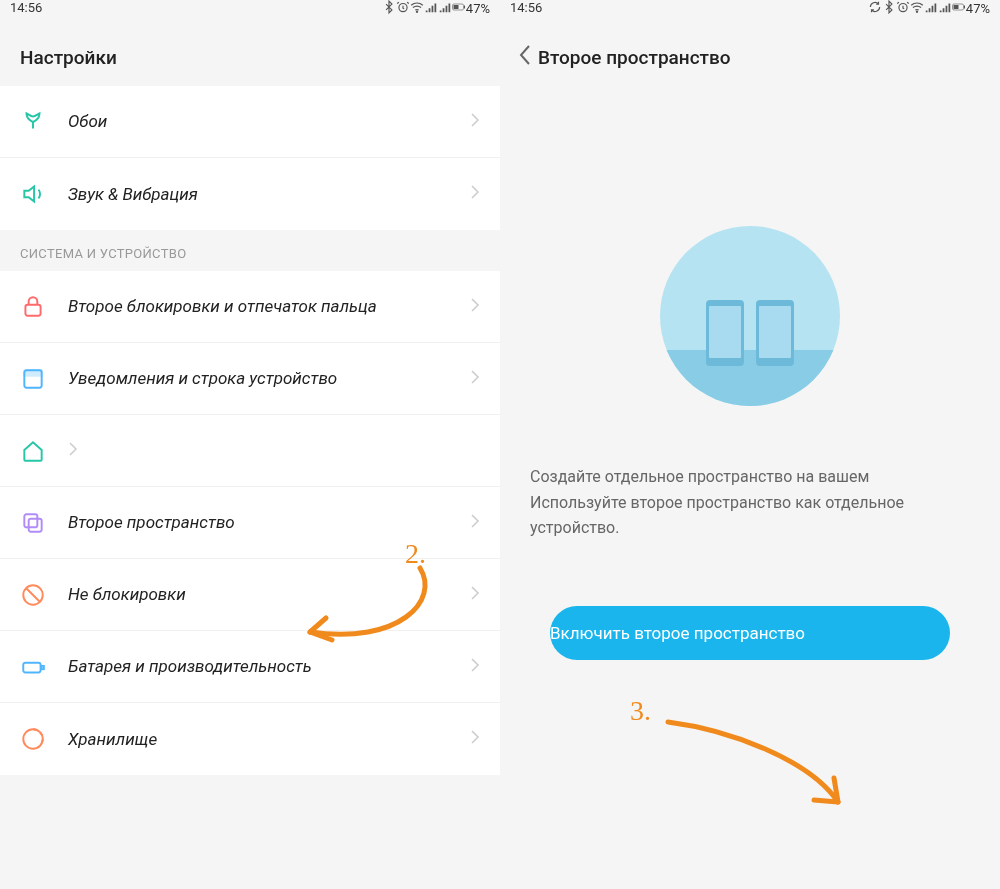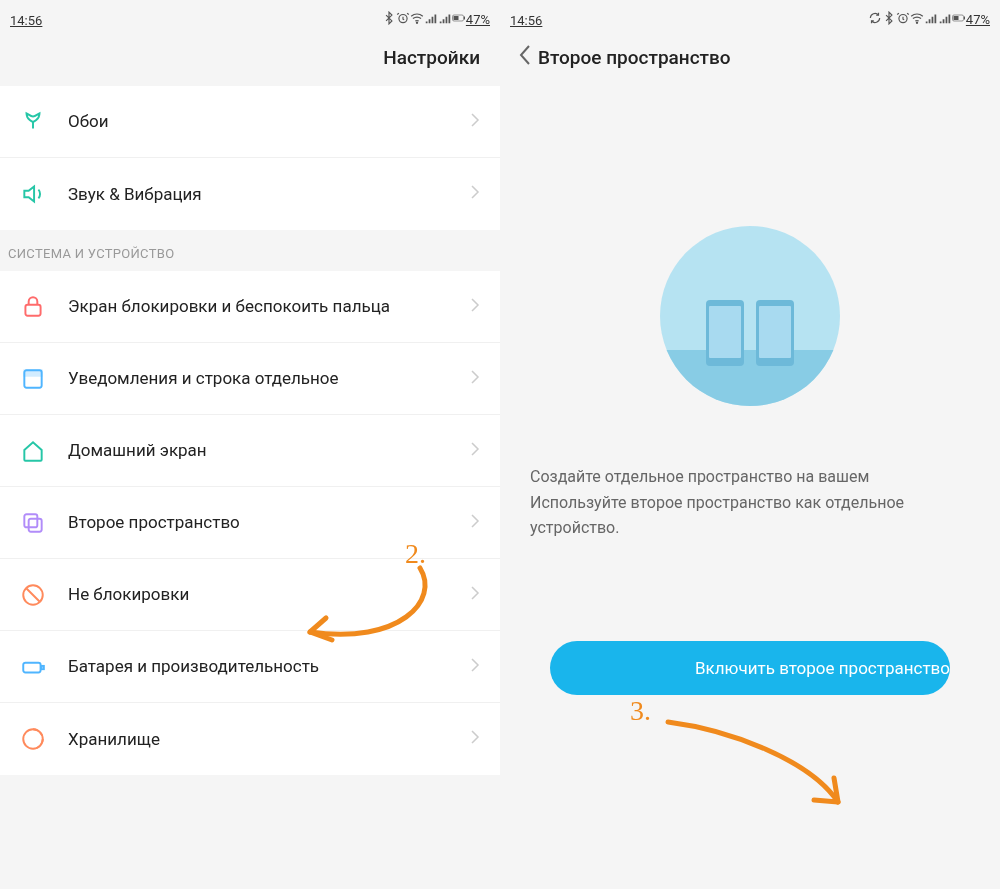--- a/index.html
+++ b/index.html
@@ -16,56 +16,56 @@
     height: 889px;
     background: #f5f5f5;
     display: flex;
     flex-direction: column;
     position: relative;
   }
   .statusbar {
     height: 28px;
     display: flex;
     justify-content: space-between;
-    align-items: flex-end;
+    align-items: flex-start;
     padding: 0 10px;
     font-size: 13px;
     color: #333;
     background: #f5f5f5;
-    text-decoration: underline;
   }
   .statusbar .right { display: flex; align-items: center; gap: 0; }
   .statusbar svg { width: 14px; height: 14px; }
   .header {
     height: 58px;
     display: flex;
     align-items: center;
     padding: 0 20px;
     background: #f5f5f5;
     position: relative;
   }
   .header .title {
     flex: 1;
-    text-align: right;
+    text-align: left;
     font-size: 19px;
     font-weight: 500;
     color: #222;
   }
   .header.left-align .title { text-align: left; margin-left: 18px; }
   .back-btn {
     position: absolute;
     left: 18px;
     top: 50%;
     transform: translateY(-50%);
     cursor: pointer;
   }
   .list {
     background: #fff;
     display: flex;
     flex-direction: column;
+    font-style: italic;
   }
   .item {
     display: flex;
     align-items: center;
     min-height: 72px;
     padding: 12px 20px;
     background: #fff;
     border-bottom: 0.5px solid #f0f0f0;
     cursor: pointer;
     position: relative;
@@ -85,21 +85,21 @@
     font-size: 17px;
     color: #222;
     line-height: 1.3;
     padding-right: 8px;
   }
   .item .chev {
     color: #ccc;
     flex-shrink: 0;
   }
   .section-header {
-    padding: 16px 8px 10px;
+    padding: 16px 20px 10px;
     font-size: 13px;
     color: #999;
     background: #f5f5f5;
     letter-spacing: 0.3px;
   }
 
   
   .illus-wrap {
     flex: 1;
     display: flex;
@@ -139,30 +139,30 @@
   }
   .circle-illus .ph.p1 { left: 46px; }
   .circle-illus .ph.p2 { right: 46px; }
   .desc {
     margin-top: 58px;
     font-size: 16px;
     color: #666;
     line-height: 1.6;
   }
   .cta {
-    margin-top: 100px;
+    margin-top: 65px;
     width: 400px;
     height: 54px;
     border-radius: 27px;
     background: #19b5ec;
     color: #fff;
     font-size: 17px;
     display: flex;
     align-items: center;
-    justify-content: flex-end;
+    justify-content: flex-start;
     cursor: pointer;
   }
 
   
   .anno {
     position: absolute;
     color: #f08a1d;
     font-family: "Comic Sans MS", cursive;
     font-size: 28px;
     pointer-events: none;
@@ -238,44 +238,43 @@
   <div class="section-header">СИСТЕМА И УСТРОЙСТВО</div>
 
   <div class="list">
     <div class="item">
       <span class="icon">
           <svg viewBox="0 0 24 24" fill="none" stroke="#ff6b6b" stroke-width="1.8">
             <rect x="5" y="10" width="14" height="10" rx="2"></rect>
             <path d="M8 10V7a4 4 0 018 0v3"></path>
           </svg>
         </span>
-      <span class="label">Экран блокировки и беспокоить пальца</span>
+      <span class="label">Второе блокировки и отпечаток пальца</span>
       <span class="chev"><svg width="10" height="16" viewBox="0 0 10 16" fill="none" stroke="#ccc" stroke-width="1.5">
             <path d="M2 2l6 6-6 6"></path>
           </svg></span>
     </div>
     <div class="item">
       <span class="icon">
           <svg viewBox="0 0 24 24" fill="none" stroke="#4fb5ff" stroke-width="1.8">
             <rect x="4" y="4" width="16" height="16" rx="2"></rect>
             <rect x="4" y="4" width="16" height="5" fill="#4fb5ff" opacity="0.25"></rect>
           </svg>
         </span>
-      <span class="label">Уведомления и строка отдельное</span>
+      <span class="label">Уведомления и строка устройство</span>
       <span class="chev"><svg width="10" height="16" viewBox="0 0 10 16" fill="none" stroke="#ccc" stroke-width="1.5">
             <path d="M2 2l6 6-6 6"></path>
           </svg></span>
     </div>
     <div class="item">
       <span class="icon">
           <svg viewBox="0 0 24 24" fill="none" stroke="#26c6a7" stroke-width="1.8">
             <path d="M4 11l8-7 8 7v9a1 1 0 01-1 1H5a1 1 0 01-1-1v-9z"></path>
           </svg>
         </span>
-      <span class="label">Домашний экран</span>
       <span class="chev"><svg width="10" height="16" viewBox="0 0 10 16" fill="none" stroke="#ccc" stroke-width="1.5">
             <path d="M2 2l6 6-6 6"></path>
           </svg></span>
     </div>
     <div class="item">
       <span class="icon">
           <svg viewBox="0 0 24 24" fill="none" stroke="#b18cf9" stroke-width="1.8">
             <rect x="4" y="4" width="12" height="12" rx="2"></rect>
             <rect x="8" y="8" width="12" height="12" rx="2"></rect>
           </svg>

